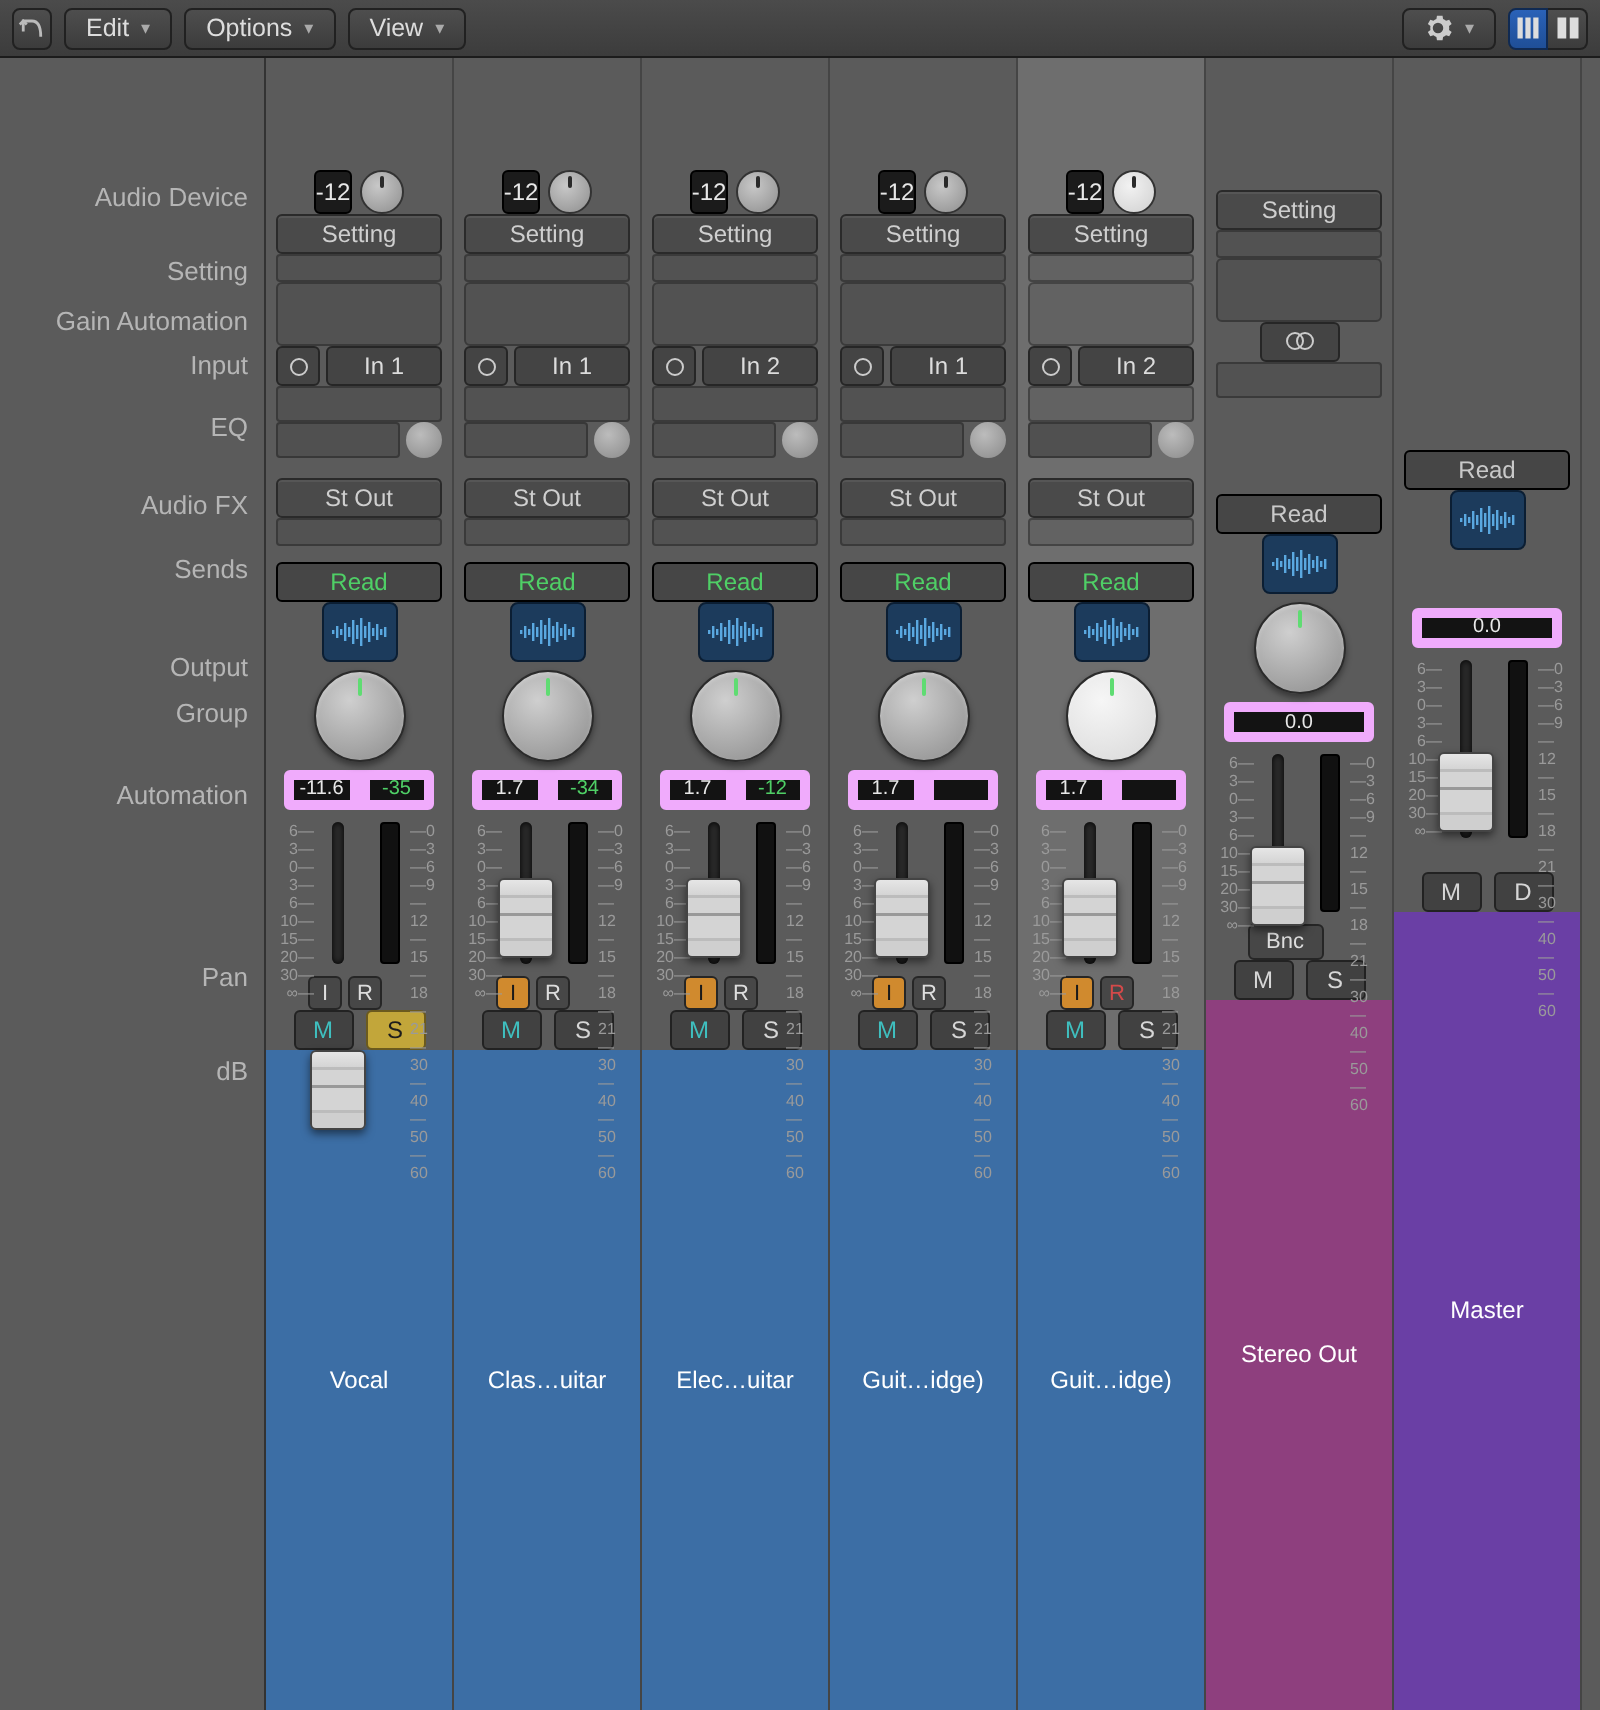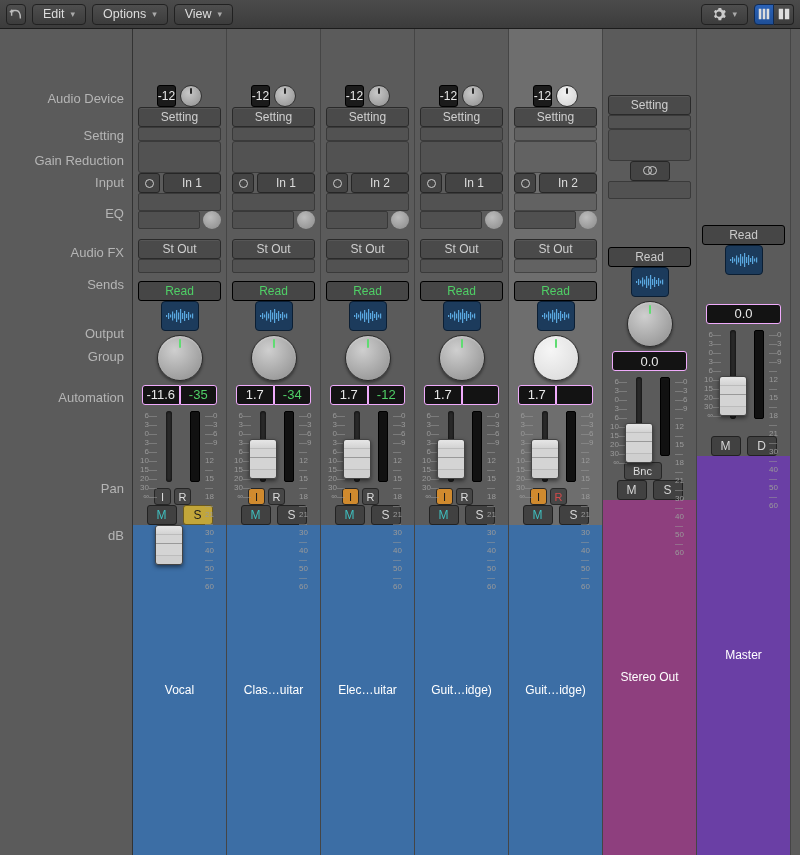--- a/index.html
+++ b/index.html
@@ -160,21 +160,21 @@
   
   .wavebtn{width:38px;height:30px;border-radius:4px;background:#1c3b5c;border:1px solid #0b1e33;display:flex;align-items:center;justify-content:center;}
   .wavebtn svg{width:28px;height:16px;}
   
   .panknob{width:46px;height:46px;border-radius:50%;background:radial-gradient(circle at 38% 32%,#cfcfcf,#8b8b8b);border:1px solid #2b2b2b;position:relative;box-shadow:0 2px 3px rgba(0,0,0,.4), inset 0 1px 2px rgba(255,255,255,.3);}
   .panknob::before{content:"";position:absolute;left:50%;top:3px;width:2px;height:9px;background:#5fdc72;border-radius:1px;transform:translateX(-50%);}
   .strip.selected .panknob{background:radial-gradient(circle at 38% 32%,#f6f6f6,#d8d8d8);}
   .panring{width:54px;height:54px;border-radius:50%;display:flex;align-items:center;justify-content:center;position:relative;}
   
   .dbrow{display:flex;gap:0;padding:0 9px;width:100%;height:100%;align-items:center;}
-  .dbcell{flex:1;height:20px;background:#131313;border:1px solid #f0abfc;display:flex;align-items:center;justify-content:center;font-size:13px;}
+  .dbcell{flex:1;height:20px;background:#131313;border:5px solid #f0abfc;display:flex;align-items:center;justify-content:center;font-size:10px;}
   .dbcell:first-child{border-radius:3px 0 0 3px;color:#e8e8e8;}
   .dbcell:last-child{border-radius:0 3px 3px 0;color:var(--green);}
   .dbcell.single{border-radius:3px;color:#e8e8e8;}
   
   .faderarea{position:relative;height:100%;width:100%;}
   .ticks-left{position:absolute;left:6px;top:6px;bottom:6px;width:18px;display:flex;flex-direction:column;justify-content:space-between;text-align:right;font-size:8px;color:#9a9a9a;}
   .ticks-right{position:absolute;right:5px;top:6px;bottom:6px;width:16px;display:flex;flex-direction:column;justify-content:space-between;text-align:left;font-size:8px;color:#9a9a9a;}
   .track{position:absolute;left:33px;top:6px;bottom:6px;width:6px;background:#2a2a2a;border-radius:3px;box-shadow:inset 0 0 3px #000;}
   .meter{position:absolute;right:26px;top:6px;bottom:6px;width:10px;background:#111;border:1px solid #000;border-radius:2px;}
   .thumb{position:absolute;left:22px;width:28px;height:40px;border-radius:3px;
@@ -242,21 +242,21 @@
         </svg>
     </div>
   </div>
 </div>
 
 <div class="mixer">
 
   <div class="labels">
     <div class="row h-ad">Audio Device</div>
     <div class="row h-set">Setting</div>
-    <div class="row h-gr">Gain Reduction</div>
+    <div class="row h-gr">Gain Automation</div>
     <div class="row h-in">Input</div>
     <div class="row h-eq">EQ</div>
     <div class="row h-afx">Audio FX</div>
     <div class="row h-snd">Sends</div>
     <div class="row h-gap1"></div>
     <div class="row h-out">Output</div>
     <div class="row h-grp">Group</div>
     <div class="row h-gap2"></div>
     <div class="row h-auto">Automation</div>
     <div class="row h-wave"></div>

